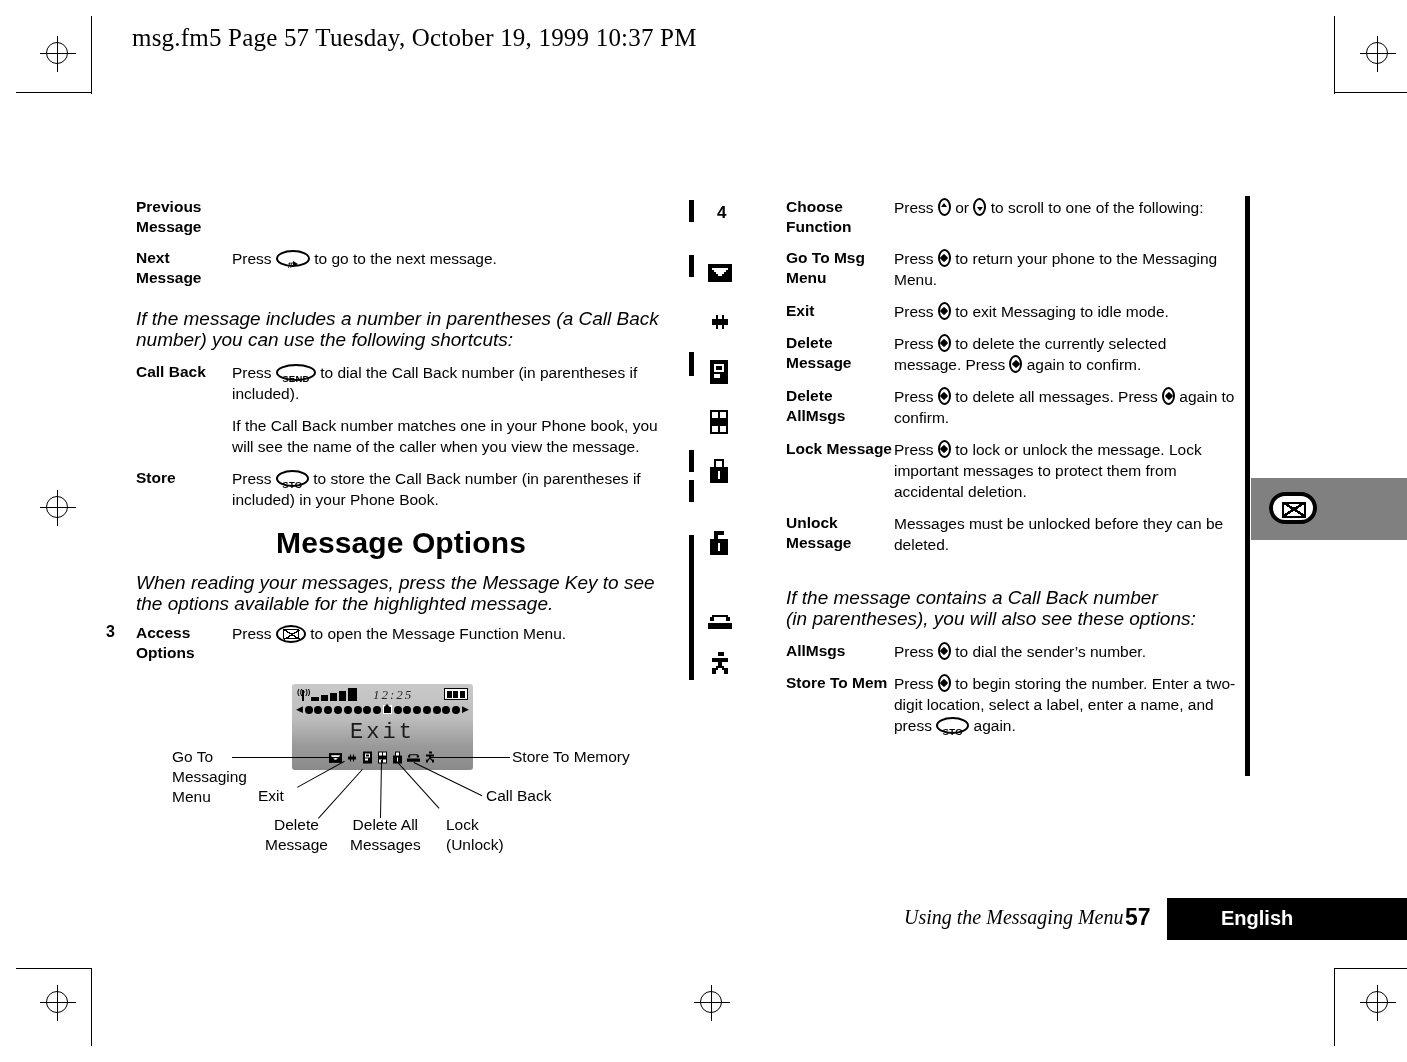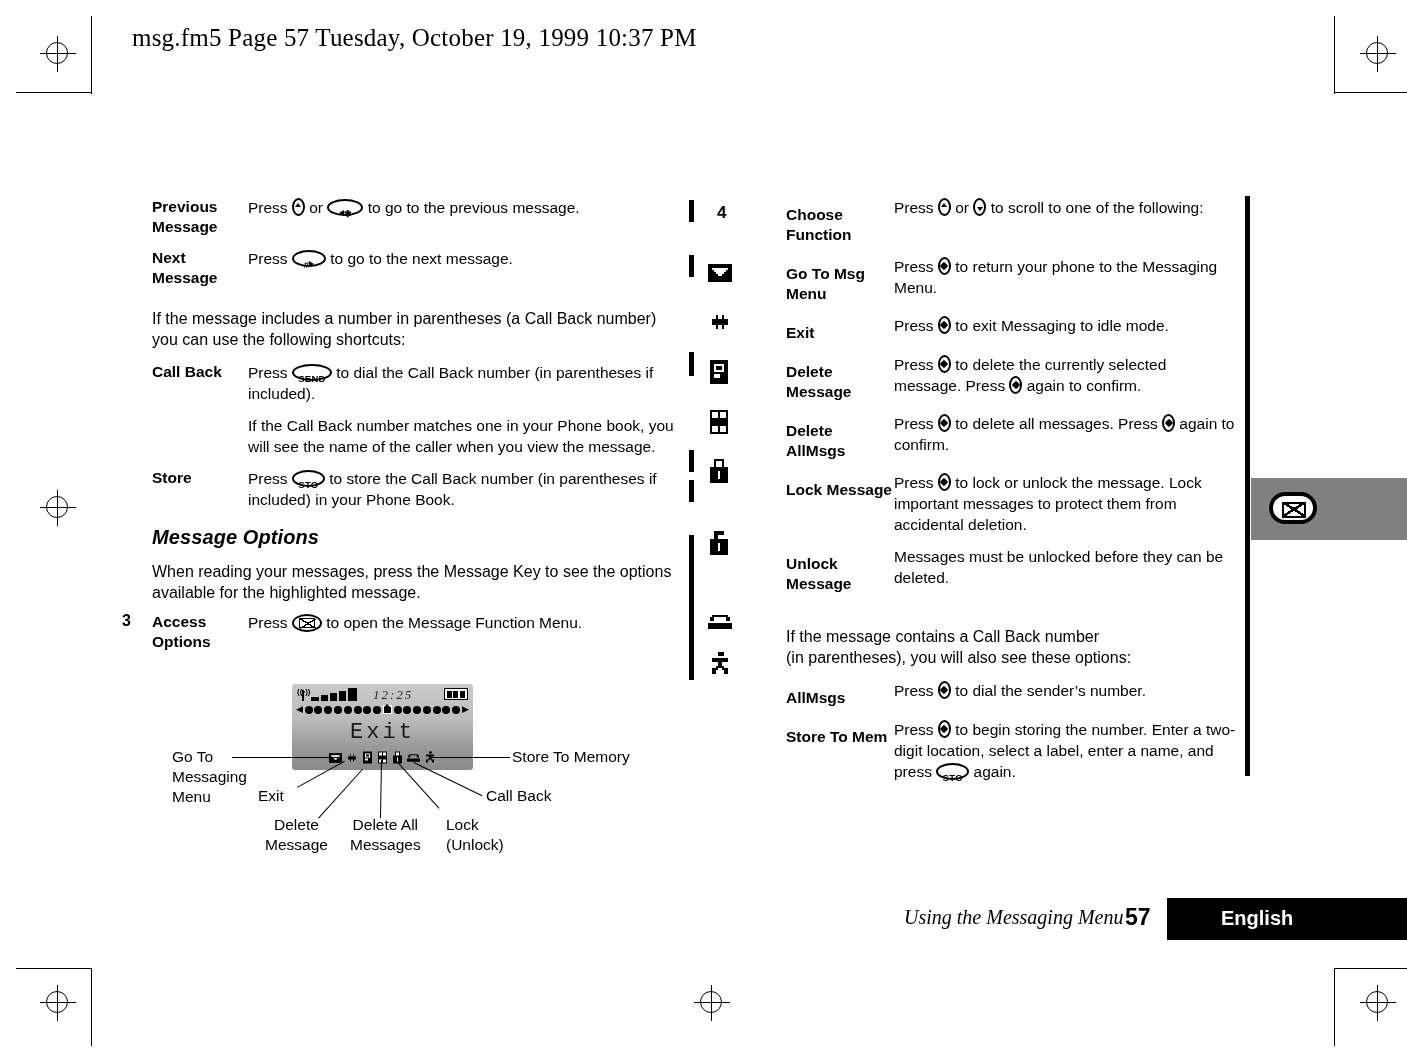--- a/index.html
+++ b/index.html
@@ -11,33 +11,33 @@
   .regmark{position:absolute;width:36px;height:36px;}
   .regmark .circ{position:absolute;left:6px;top:6px;width:22px;height:22px;
     border:1px solid #000;border-radius:50%;box-sizing:border-box;}
   .regmark .vl{position:absolute;left:17px;top:0;width:1px;height:36px;background:#000;}
   .regmark .hl{position:absolute;top:17px;left:0;height:1px;width:36px;background:#000;}
   .trimline{position:absolute;background:#000;}
   
   .doc-header{position:absolute;left:132px;top:24px;
     font-family:"Liberation Serif", serif;font-size:25px;letter-spacing:.2px;white-space:nowrap;}
   
-  .colL{position:absolute;left:152px;top:197px;width:530px;}
+  .colL{position:absolute;left:136px;top:197px;width:530px;}
   .colR{position:absolute;left:786px;top:197px;width:450px;}
   
   .drow{display:flex;margin-bottom:11px;}
   .dterm{font-weight:bold;font-size:15.5px;line-height:20px;width:96px;flex:none;}
-  .colR .dterm{width:108px;margin-top:8px;}
+  .colR .dterm{width:108px;}
   .ddesc{font-size:15.5px;line-height:21px;flex:1;}
   .ddesc p{margin:0 0 11px 0;}
   .ddesc p:last-child{margin-bottom:0;}
-  .para{font-size:16px;line-height:21px;margin:0 0 12px 0;}
+  .para{font-size:19px;line-height:21px;margin:0 0 12px 0;font-style:italic;}
   .para.tight{margin-bottom:9px;}
-  .sec-h{font-family:"Liberation Sans", sans-serif;font-weight:bold;font-style:italic;
-    font-size:20px;margin:16px 0 12px 0;letter-spacing:.1px;}
+  .sec-h{font-family:"Liberation Sans", sans-serif;font-weight:bold;
+    font-size:30px;margin:16px 0 12px 0;letter-spacing:.1px;text-align:center;}
   .stepno{position:absolute;left:-30px;font-weight:bold;font-size:16px;}
   .steprow{position:relative;}
   
   .k{display:inline-block;vertical-align:-3px;position:relative;}
   .k-oval{border:2px solid #000;border-radius:50%;box-sizing:border-box;}
   .k-nav{width:13px;height:18px;}
   .k-nav .tri{position:absolute;left:50%;margin-left:-3px;width:0;height:0;}
   .k-nav.up .tri{top:3px;border-left:3px solid transparent;border-right:3px solid transparent;border-bottom:4.5px solid #000;}
   .k-nav.down .tri{bottom:3px;border-left:3px solid transparent;border-right:3px solid transparent;border-top:4.5px solid #000;}
   .k-nav.mid .tri{top:50%;margin-top:-3px;width:6px;height:6px;background:#000;
@@ -161,27 +161,20 @@
 <div class="trimline" style="left:16px;top:968px;width:76px;height:1px;"></div>
 <div class="trimline" style="left:1334px;top:968px;width:1px;height:78px;"></div>
 <div class="trimline" style="left:1335px;top:968px;width:72px;height:1px;"></div>
 
 <div class="doc-header">msg.fm5  Page 57  Tuesday, October 19, 1999  10:37 PM</div>
 
 <div class="colL">
 
   <div class="drow">
     <div class="dterm">Previous Message</div>
-    <div class="ddesc">
-      <p>Press
-        <span class="k k-oval k-nav up"><i class="tri"></i></span>
-        or
-        <span class="k-wide k-star"><span><i class="arrowL"></i>✱</span></span>
-        to go to the previous message.</p>
-    </div>
   </div>
 
   <div class="drow" style="margin-bottom:20px;">
     <div class="dterm">Next Message</div>
     <div class="ddesc">
       <p>Press
         <span class="k-wide k-hash"><span>#<i class="arrowR"></i></span></span>
         to go to the next message.</p>
     </div>
   </div>

